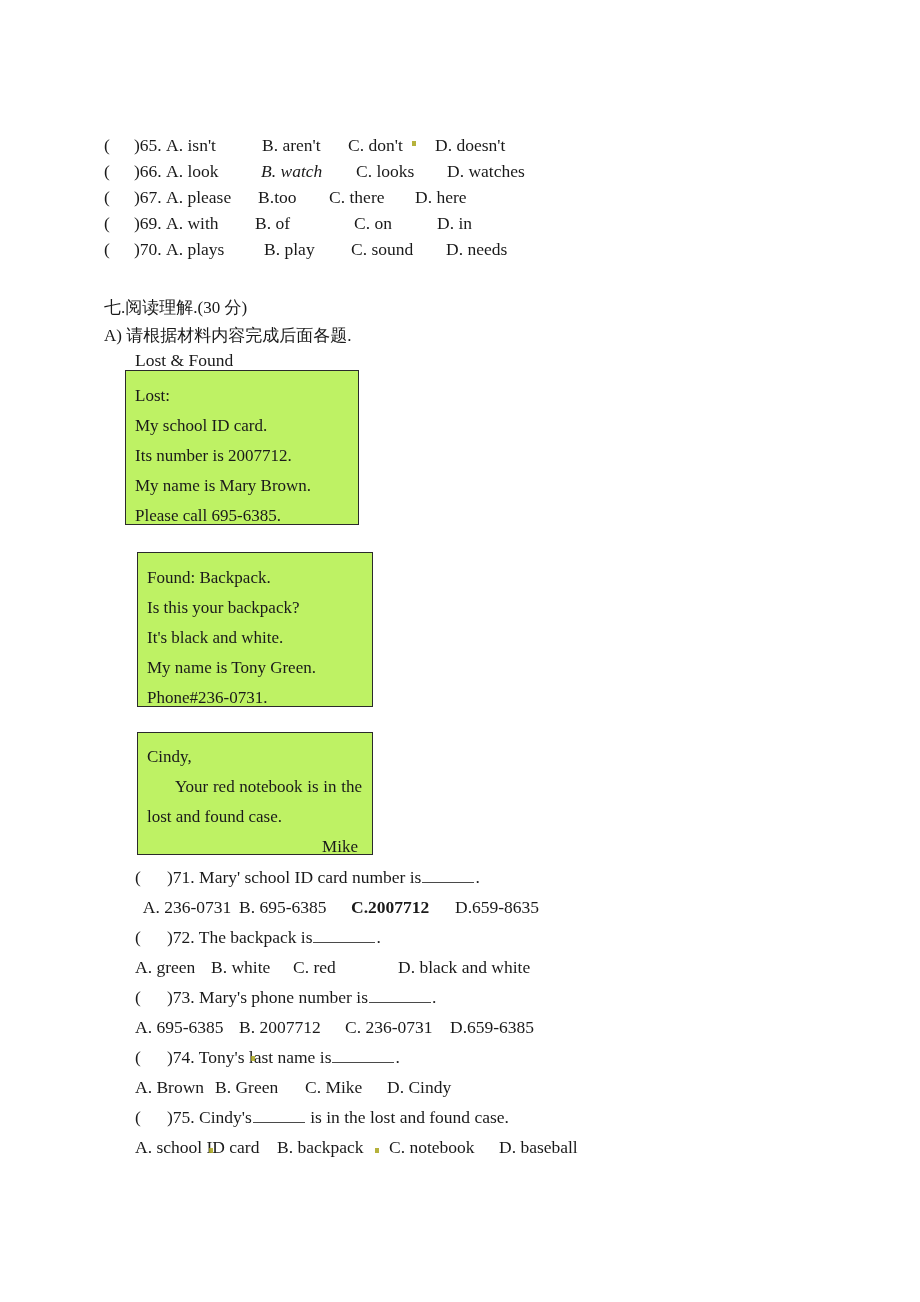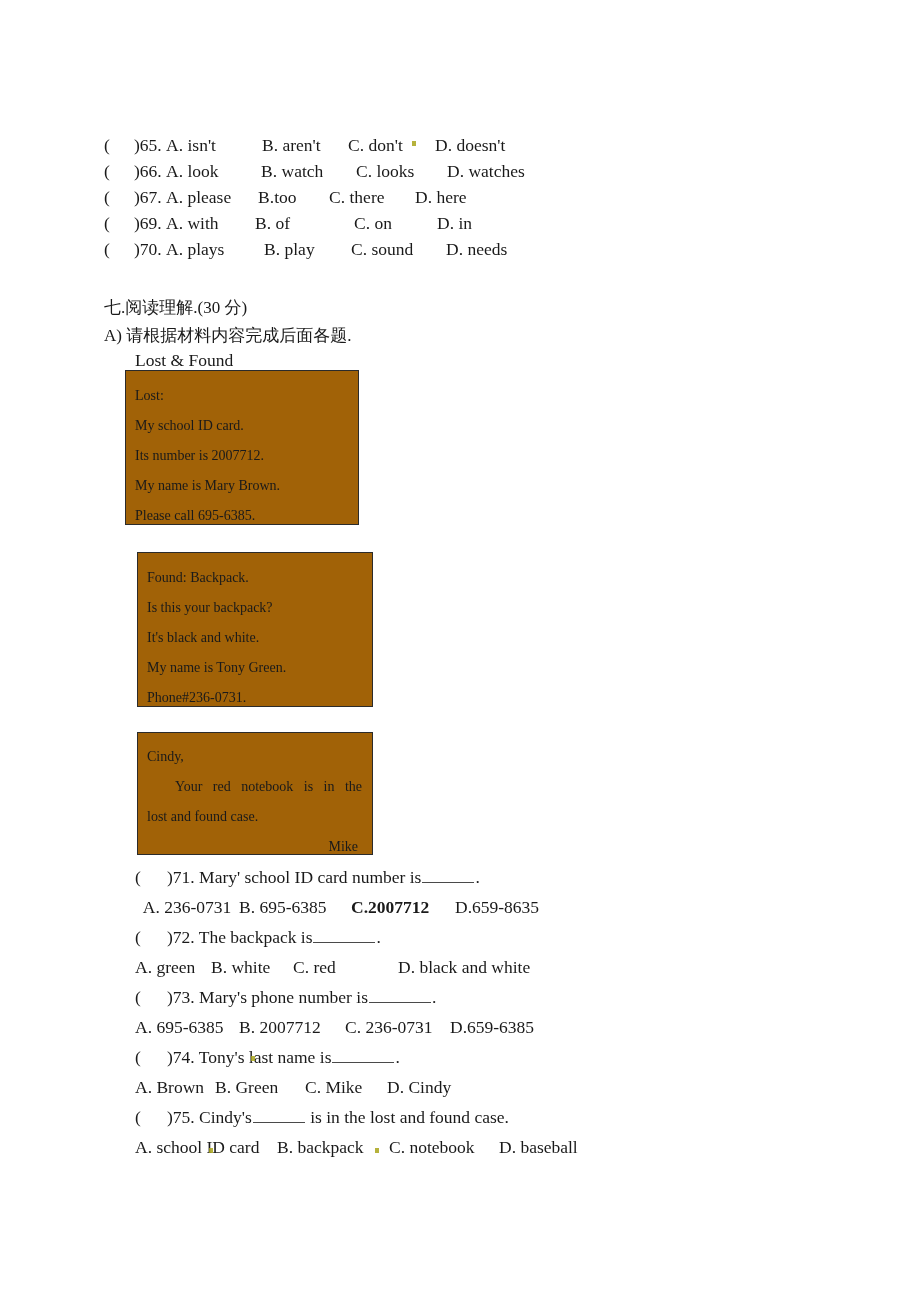--- a/index.html
+++ b/index.html
@@ -46,21 +46,21 @@
   }
   .cloze-row .opt {
     display: inline-block;
   }
 
   
   .r65 .o1 { width: 96px; }
   .r65 .o2 { width: 86px; }
   .r65 .o3 { width: 87px; }
   .r66 .o1 { width: 95px; }
-  .r66 .o2 { width: 95px; }
+  .r66 .o2 { width: 95px; font-style: italic; }
   .r66 .o3 { width: 91px; }
   .r67 .o1 { width: 92px; }
   .r67 .o2 { width: 71px; }
   .r67 .o3 { width: 86px; }
   .r68 .o1 { width: 93px; }
   .r68 .o2 { width: 78px; }
   .r68 .o3 { width: 90px; }
   .r69 .o1 { width: 89px; }
   .r69 .o2 { width: 76px; }
   .r69 .o3 { width: 83px; margin-left: 23px; }
@@ -93,23 +93,23 @@
     top: 348px;
     font-size: 17.5px;
     line-height: 24px;
     white-space: nowrap;
   }
 
   
   .notice {
     position: absolute;
     border: 1.3px solid #2b2b2b;
-    background: #a16207;
+    background: #bef264;
     box-sizing: border-box;
-    font-size: 14px;
+    font-size: 17px;
   }
   .notice .line {
     line-height: 30px;
     white-space: nowrap;
   }
 
   #notice-lost {
     left: 125px;
     top: 370px;
     width: 234px;

